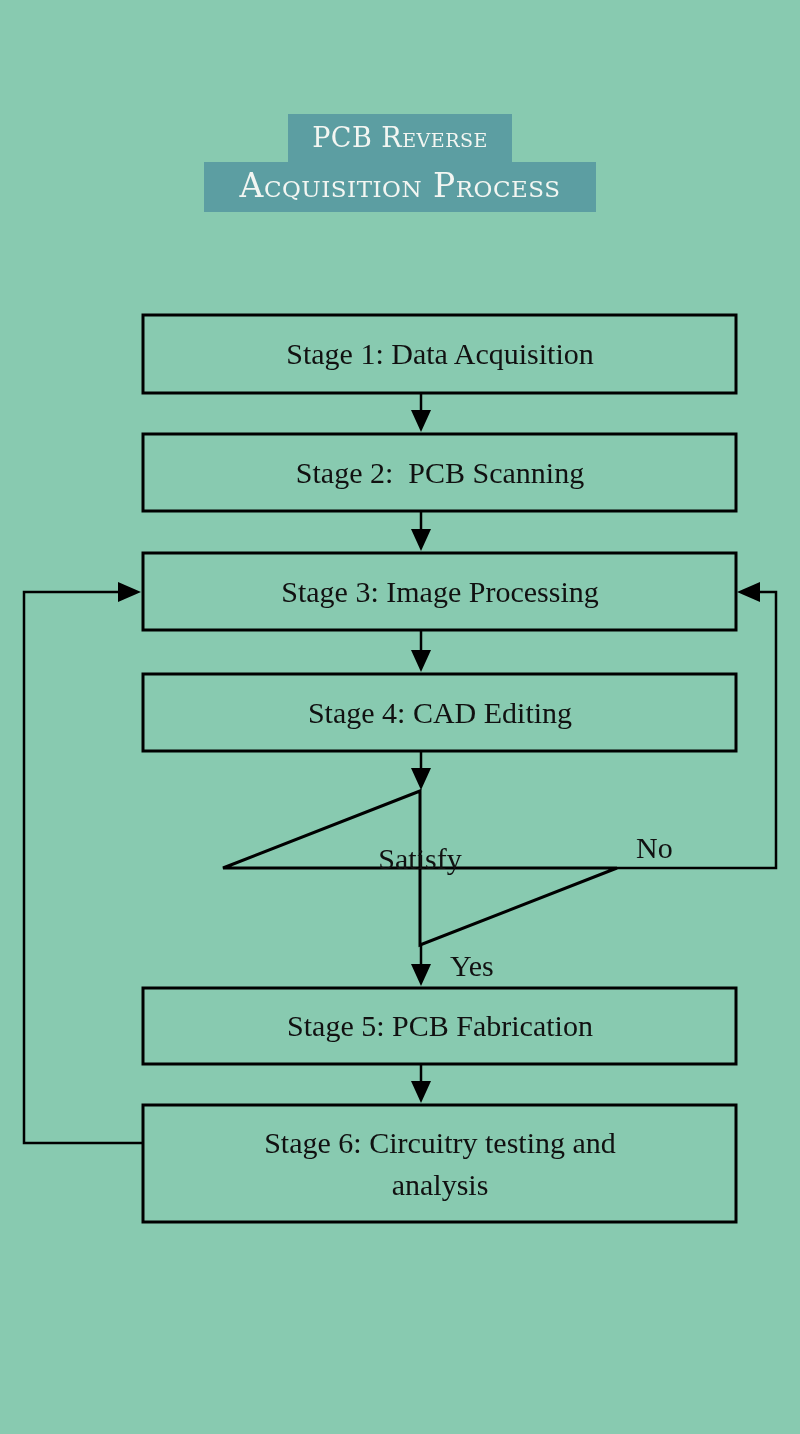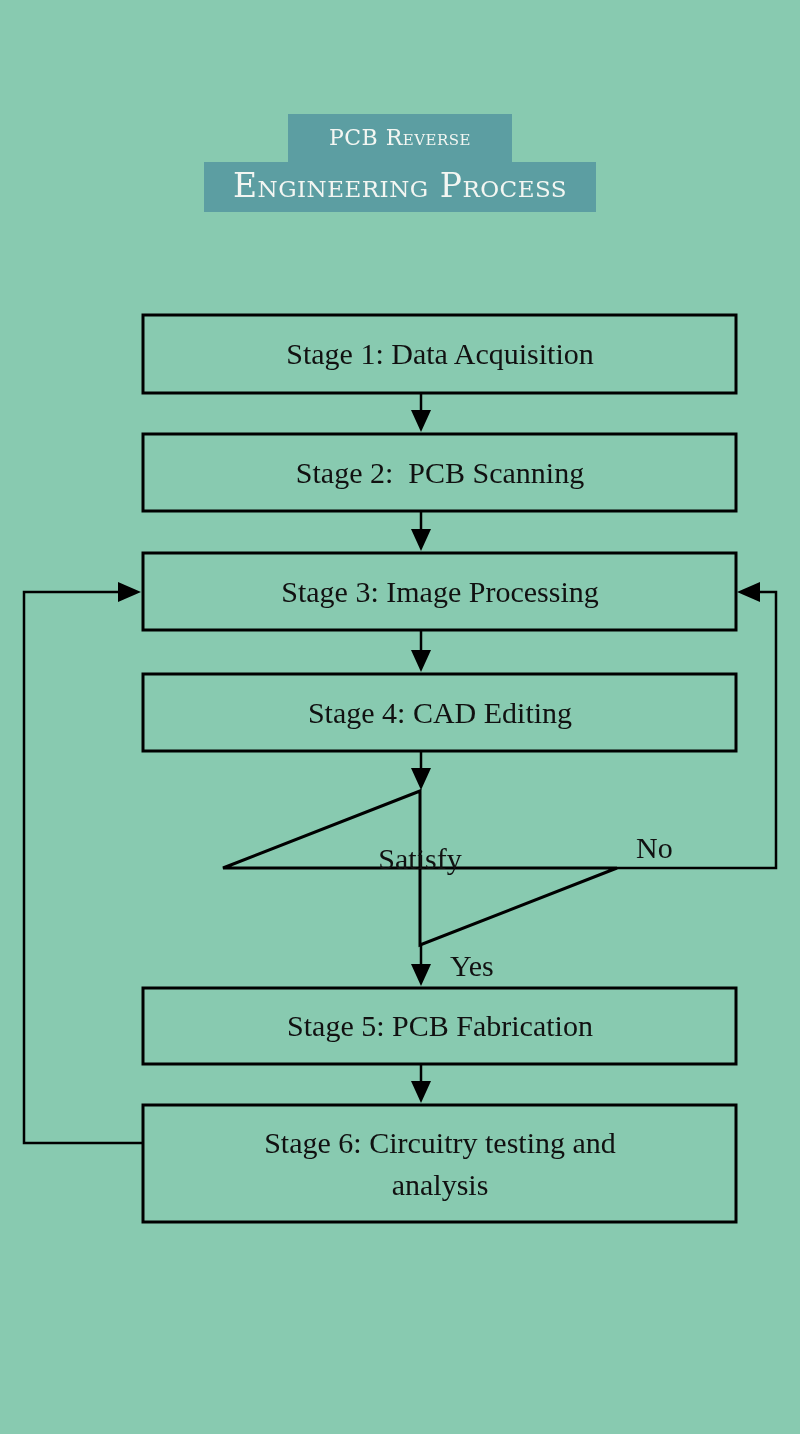--- a/index.html
+++ b/index.html
@@ -16,38 +16,38 @@
       background: #5c9ea2;
       color: #f3f6f2;
       font-family: "DejaVu Serif", serif;
       font-variant: small-caps;
       font-size: 34px;
       line-height: 48px;
       text-align: center;
       white-space: nowrap;
       letter-spacing: 0.5px;
     }
-    .title-line.l1 { left: 288px; top: 0; width: 224px; height: 48px; font-size: 22px; }
+    .title-line.l1 { left: 288px; top: 0; width: 224px; height: 48px; font-size: 27px; }
     .title-line.l2 { left: 204px; top: 48px; width: 392px; height: 50px; font-size: 33px; }
     svg { position: absolute; left: 0; top: 0; }
     .box { fill: none; stroke: #000; stroke-width: 3; }
     .line { fill: none; stroke: #000; stroke-width: 2.5; }
     .arrow { fill: #000; }
     .label {
       font-family: "Liberation Serif", serif;
       font-size: 30px;
       fill: #111;
     }
   </style>
 </head>
 <body>
 
 <div class="title-wrap">
   <div class="title-line l1">PCB Reverse</div>
-  <div class="title-line l2">Engineering Process</div>
+  <div class="title-line l2">Acquisition Process</div>
 </div>
 
 <svg width="800" height="1434" viewBox="0 0 800 1434">
 
   <g>
     <rect class="box" x="143" y="315" width="593" height="78"></rect>
     <text class="label" x="440" y="364" text-anchor="middle">Stage 1: Data Acquisition</text>
   </g>
   <g>
     <rect class="box" x="143" y="434" width="593" height="77"></rect>

